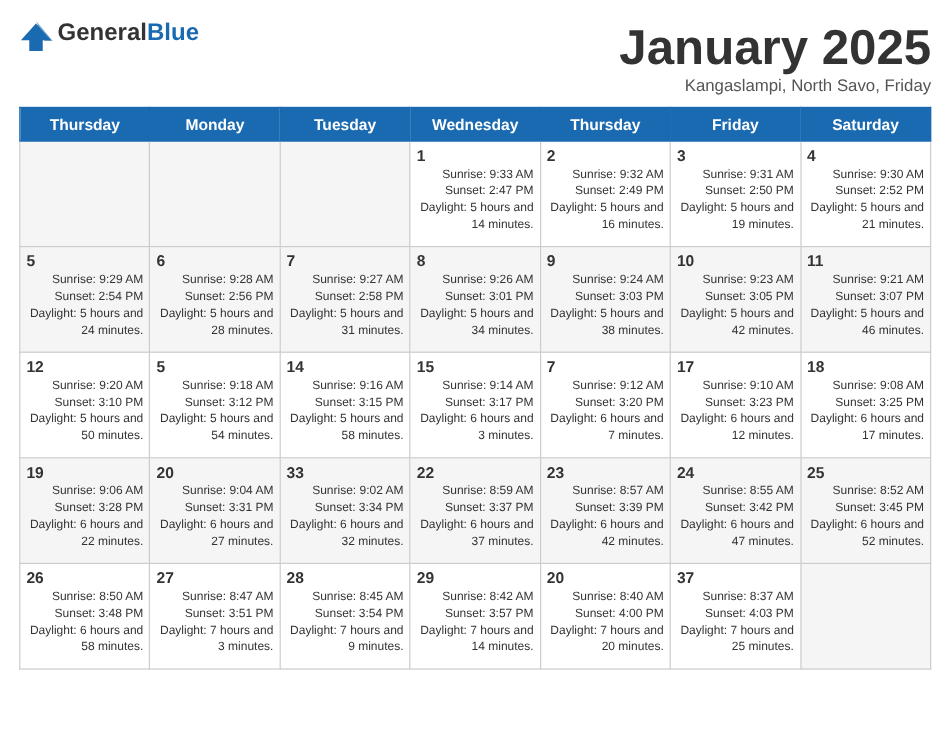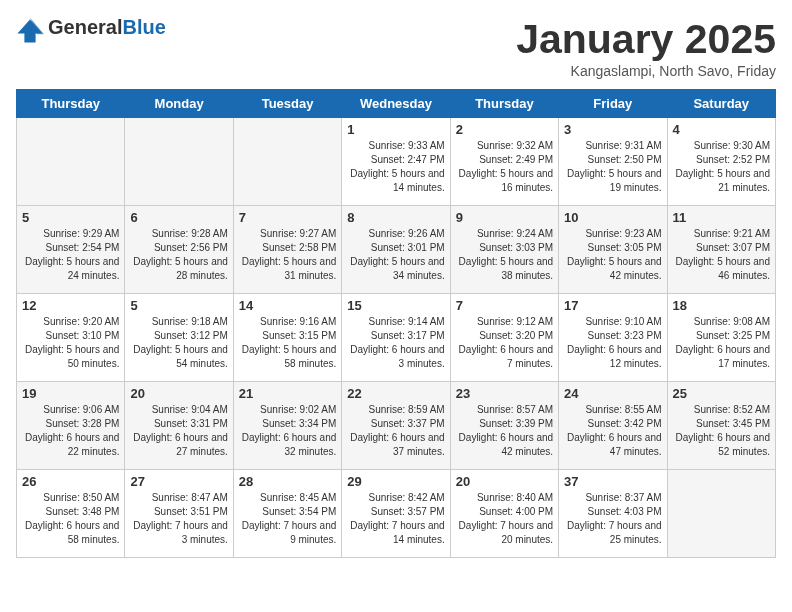--- a/index.html
+++ b/index.html
@@ -200,21 +200,21 @@
       <tr class="row-even">
         <td>
           <span class="day-num">19</span>
           <div class="cell-text">Sunrise: 9:06 AM<br>Sunset: 3:28 PM<br>Daylight: 6 hours and 22 minutes.</div>
         </td>
         <td>
           <span class="day-num">20</span>
           <div class="cell-text">Sunrise: 9:04 AM<br>Sunset: 3:31 PM<br>Daylight: 6 hours and 27 minutes.</div>
         </td>
         <td>
-          <span class="day-num">21</span>
+          <span class="day-num">33</span>
           <div class="cell-text">Sunrise: 9:02 AM<br>Sunset: 3:34 PM<br>Daylight: 6 hours and 32 minutes.</div>
         </td>
         <td>
           <span class="day-num">22</span>
           <div class="cell-text">Sunrise: 8:59 AM<br>Sunset: 3:37 PM<br>Daylight: 6 hours and 37 minutes.</div>
         </td>
         <td>
           <span class="day-num">23</span>
           <div class="cell-text">Sunrise: 8:57 AM<br>Sunset: 3:39 PM<br>Daylight: 6 hours and 42 minutes.</div>
         </td>

